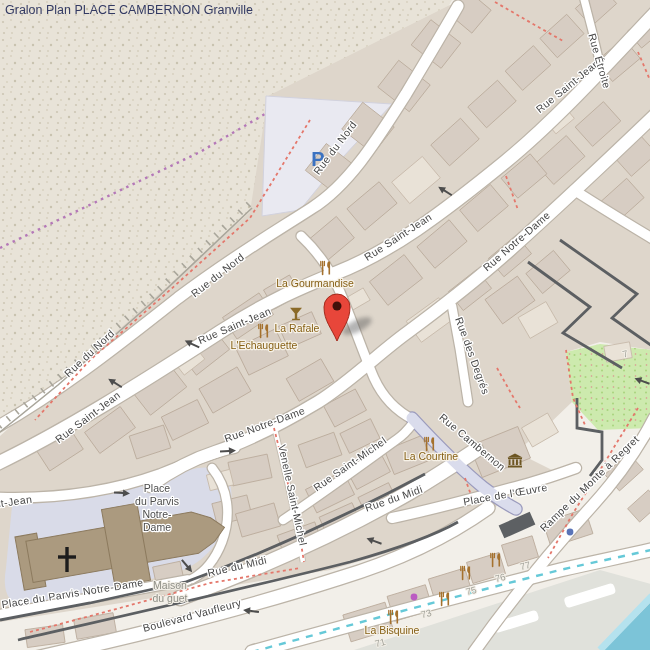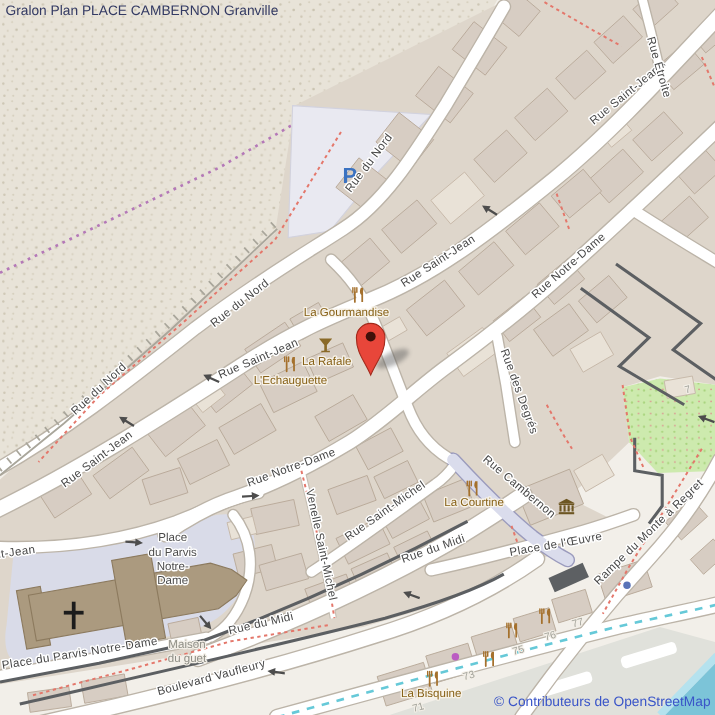--- a/index.html
+++ b/index.html
@@ -335,14 +335,13 @@
       </g>
 
   <g id="marker" transform="translate(337 307)">
     <ellipse cx="20" cy="19" rx="16" ry="6" transform="rotate(-26 20 19)" fill="#5a5a5a" opacity="0.45" filter="url(#soft)"></ellipse>
     <path d="M0,34 C-5.5,21 -13,14 -13,0 A13,13 0 1 1 13,0 C13,14 5.5,21 0,34 Z" fill="#e8463a" stroke="#a32a1c" stroke-width="1"></path>
     <circle cx="0" cy="-1" r="4.5" fill="#40100a"></circle>
   </g>
 </svg>
 
 <div id="title-bar">Gralon Plan PLACE CAMBERNON Granville</div>
-<a id="attribution">© Contributeurs de OpenStreetMap</a>
 </div>
 
 </body></html>

